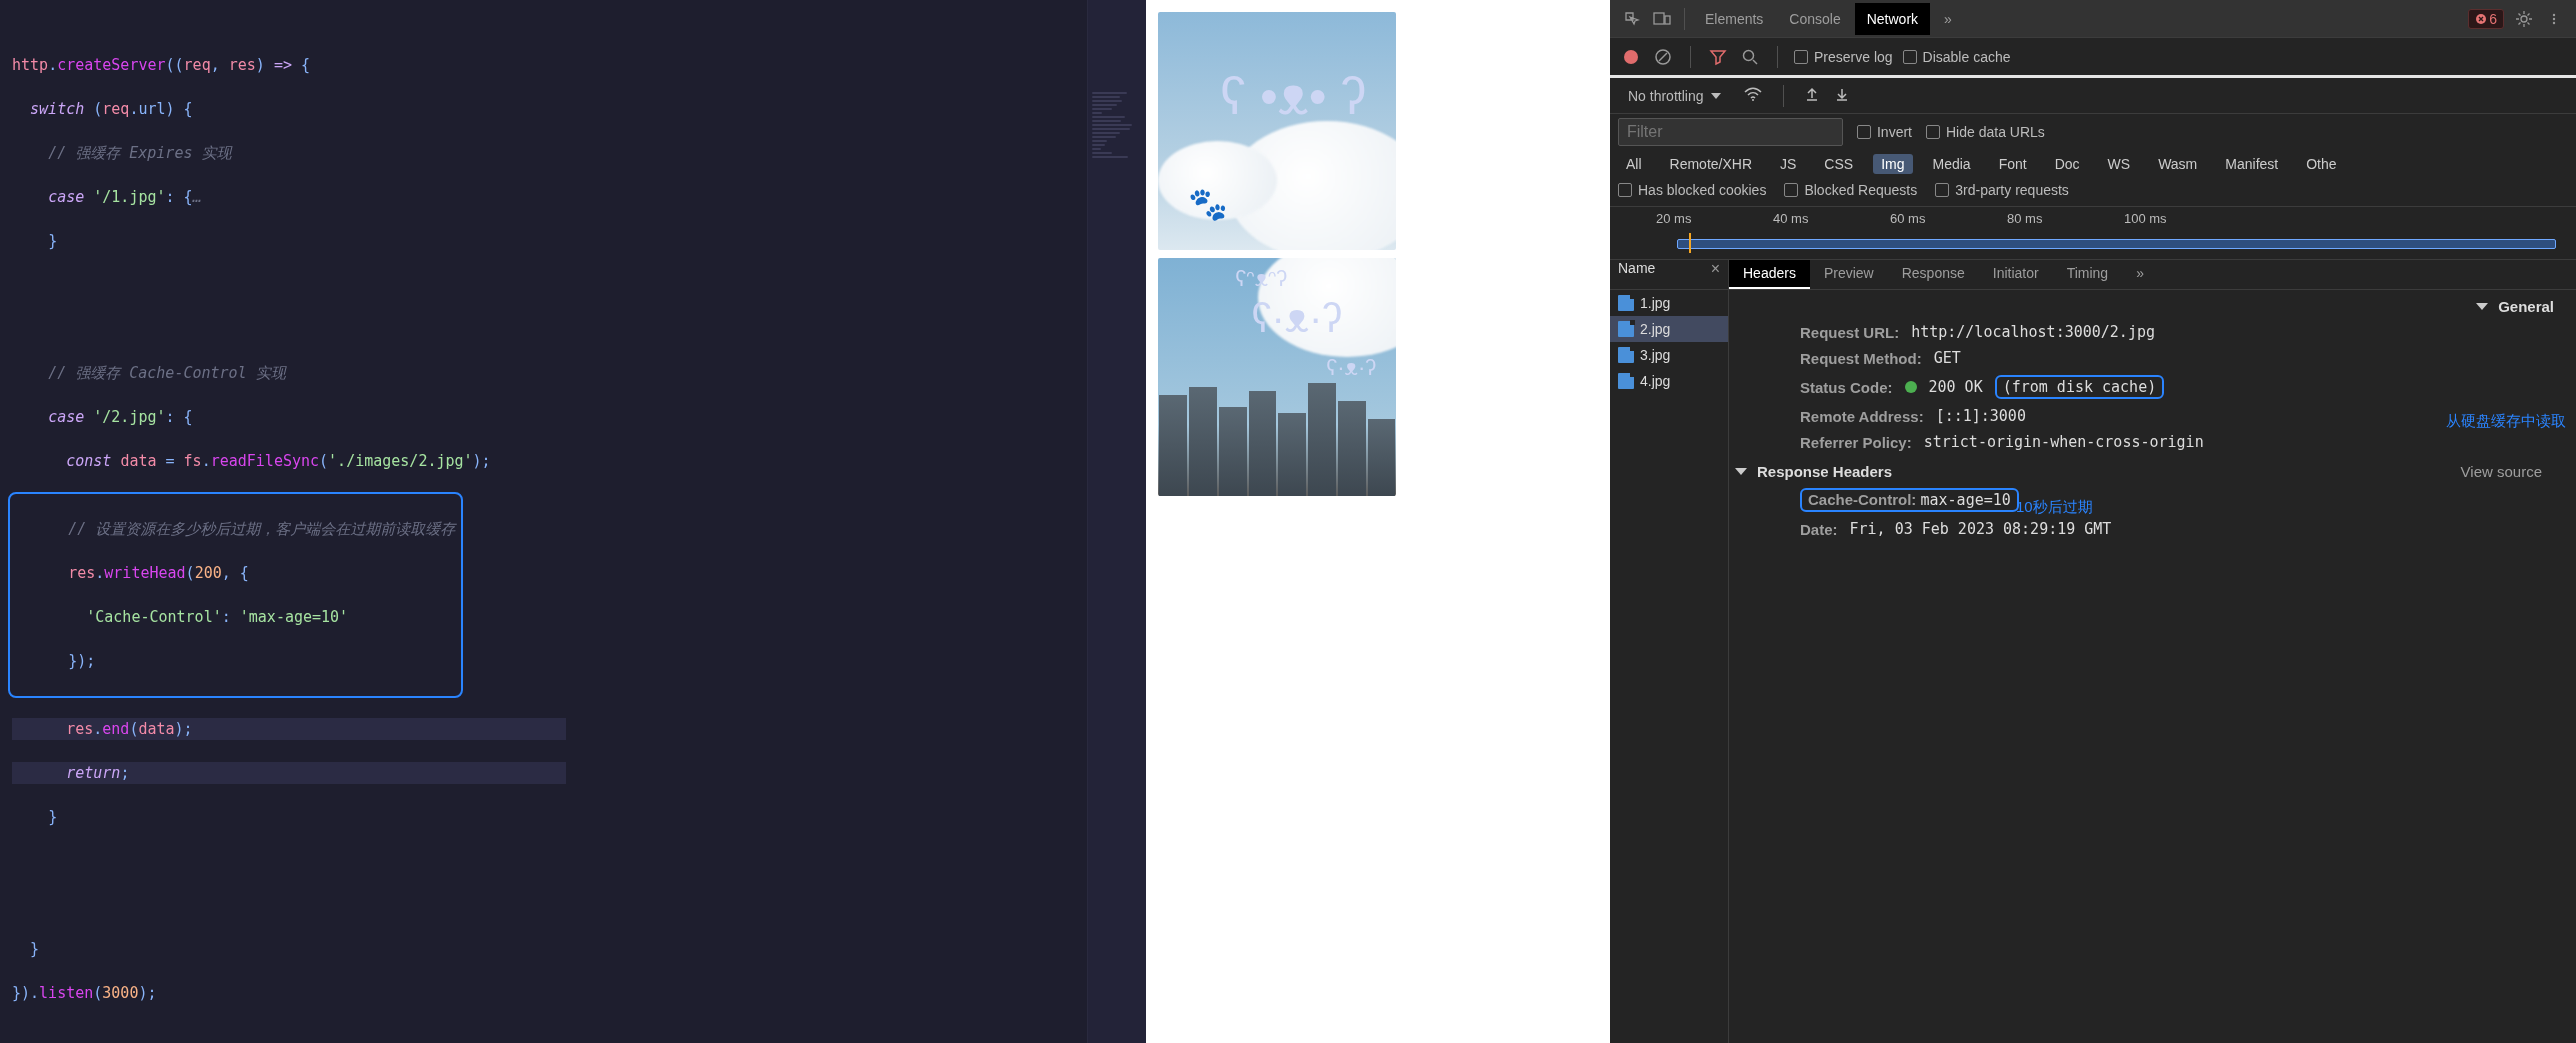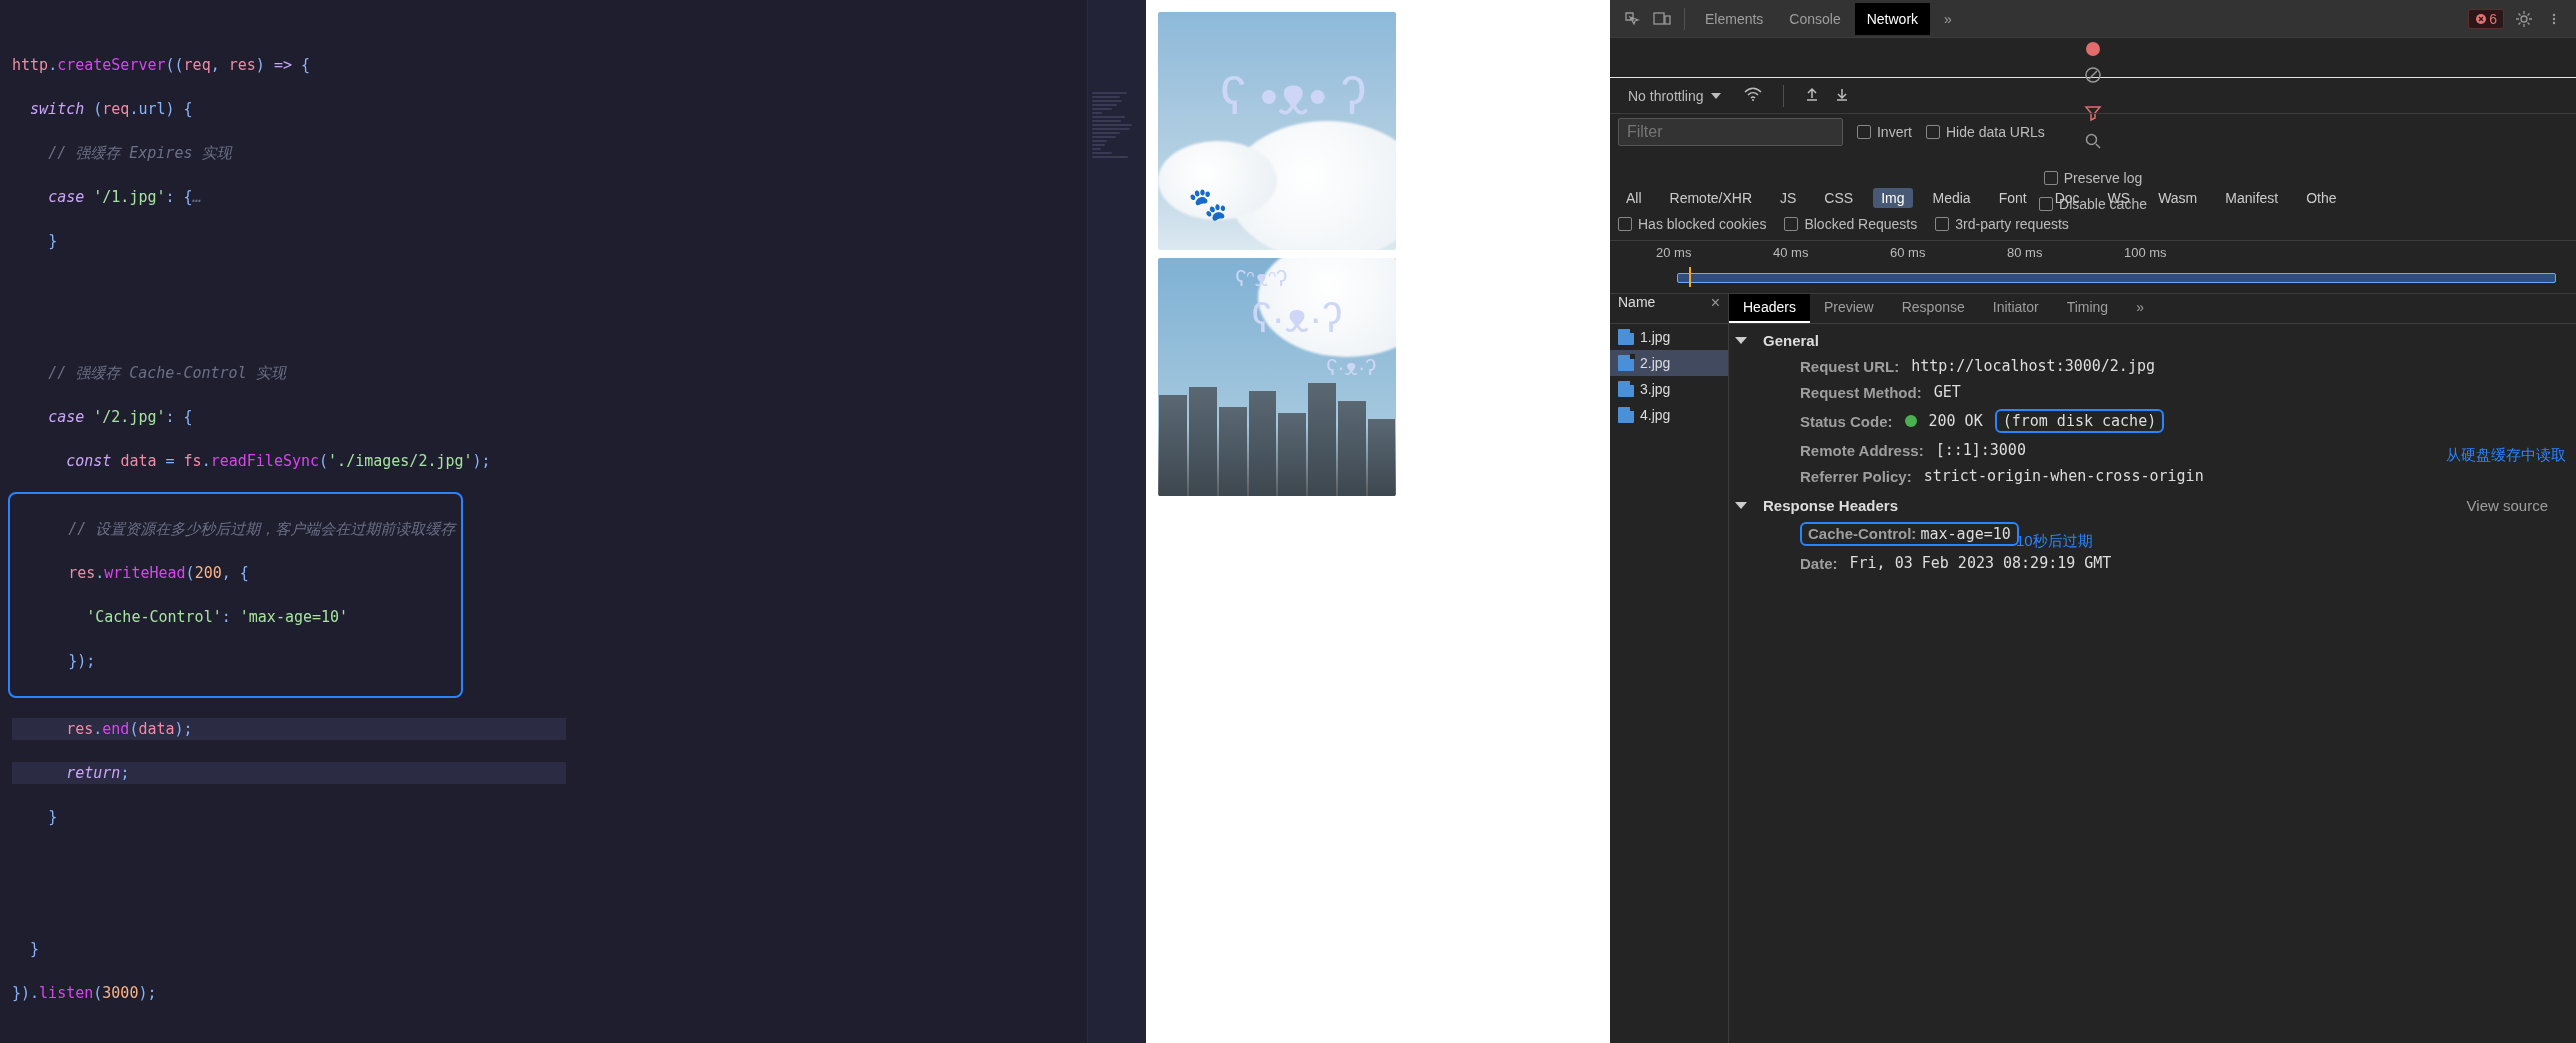--- a/index.html
+++ b/index.html
@@ -39,34 +39,34 @@
   
   .devtools-pane { flex: 1 1 auto; display: flex; flex-direction: column; background: #242424; color: #bcbcbc; font-size: 14px; }
   .dt-row { display: flex; align-items: center; }
   .dt-tabs { border-bottom: 1px solid #3c3c3c; background:#333333; height:38px; gap: 2px; padding: 0 8px; }
   .dt-tabs .ico { width: 20px; height: 20px; display:inline-flex; align-items:center; justify-content:center; margin: 0 4px; color:#999; }
   .dt-sep { width:1px; height:22px; background:#505050; margin: 0 6px; }
   .dt-tab { padding: 8px 12px; color:#9e9e9e; cursor:pointer; }
   .dt-tab.active { background:#000; color:#fff; }
   .dt-errbadge { display:flex; align-items:center; gap:2px; background:#2b1718; border:1px solid #5b2e2e; border-radius:3px; padding:1px 6px; color:#e57373; margin-left:auto; }
 
-  .dt-toolbar { height:40px; border-bottom:1px solid #e5e5e5; padding: 4px 10px; gap: 10px; flex-direction: column; }
+  .dt-toolbar { height:40px; border-bottom:3px solid #e5e5e5; padding: 16px 10px; gap: 10px; }
   .dt-toolbar .ico { width:22px; height:22px; color:#999; display:inline-flex; align-items:center; justify-content:center; }
   .record-dot { width:14px; height:14px; border-radius:50%; background:#e06c6c; }
   .checkbox { display:flex; align-items:center; gap:6px; color:#bcbcbc; }
   .checkbox .cb-box { width:14px; height:14px; border:1px solid #888; border-radius:2px; }
 
   .dt-throttle { height:36px; border-bottom:1px solid #3c3c3c; padding:0 10px; gap: 14px; }
   .select-like { display:flex; align-items:center; gap:8px; color:#bcbcbc; border:1px solid #555; padding:3px 8px; border-radius:3px; }
   .caret-down { width:0;height:0;border-left:5px solid transparent;border-right:5px solid transparent;border-top:6px solid #bcbcbc; }
 
   .dt-filterrow { display:flex; flex-direction:column; border-bottom:1px solid #3c3c3c; }
   .dt-filterrow .row1 { display:flex; align-items:center; height:36px; padding:0 8px; gap:14px; }
   .filter-input { flex: 0 0 198px; background:#333; border:1px solid #555; color:#888; padding:4px 8px; border-radius:2px; font-size:16px; }
-  .dt-filterrow .row2 { display:flex; align-items:center; gap: 12px; padding: 4px 8px 8px 8px; margin-top: 34px; }
+  .dt-filterrow .row2 { display:flex; align-items:center; gap: 12px; padding: 4px 8px 8px 8px; }
   .type-pill { padding: 2px 8px; border-radius:3px; color:#ccc; cursor:pointer; font-size:14px; }
   .type-pill.sel { background:#475975; color:#fff; }
   .dt-filterrow .row3 { display:flex; align-items:center; gap:18px; padding: 0 8px 8px 8px; }
 
   .dt-timeline { height:53px; border-bottom:1px solid #3c3c3c; position:relative; padding: 4px 0 0 0; }
   .tl-ticks { display:flex; position:relative; height:18px; padding-left: 46px; color:#bbb; font-size:13px; }
   .tl-tick { flex:0 0 117px; text-align:left; }
   .tl-body { position:relative; height:20px; margin-top:4px; }
   .tl-bar { position:absolute; left:67px; right:20px; top:6px; height:10px; border:1px solid #6fa8ff; background:#2e4e7e; border-radius:2px; }
   .tl-marker { position:absolute; left:79px; top:0; width:2px; height:100%; background:#f5a623; }
@@ -78,21 +78,21 @@
   .name-item { display:flex; align-items:center; gap:6px; padding:5px 8px; font-size:14px; color:#ddd; cursor:pointer; }
   .name-item.sel { background:#424a60; }
   .file-ico { width:16px; height:16px; background:#4a90d9; border-radius:1px; position:relative; }
   .file-ico::after{content:"";position:absolute;right:-1px;top:-1px;width:5px;height:5px;background:#242424;}
 
   .dt-details { flex:1; display:flex; flex-direction:column; overflow:auto; position:relative; }
   .detail-tabs { display:flex; border-bottom:1px solid #3c3c3c; height:30px; }
   .detail-tab { padding:5px 14px; color:#9e9e9e; font-size:14px; cursor:pointer; }
   .detail-tab.active { color:#fff; border-bottom:2px solid #fff; background:#000; }
 
-  .section-head { display:flex; align-items:center; gap:16px; padding: 8px 16px 4px 6px; color:#ddd; font-weight:600; font-size:15px; }
+  .section-head { display:flex; align-items:center; gap:10px; padding: 8px 22px 4px 6px; color:#ddd; font-weight:600; font-size:15px;justify-content:flex-end; }
   .tri { width:0;height:0;border-left:6px solid transparent;border-right:6px solid transparent;border-top:7px solid #ccc; }
   .kv { padding: 4px 10px 4px 28px; font-size:15px; display:flex; gap:12px; align-items:center;margin-left:43px; }
   .kv .k { color:#9e9e9e; font-weight:600; }
   .kv .v { color:#ddd; font-family: Menlo, monospace; }
   .status-dot { width:12px;height:12px;border-radius:50%;background:#4caf50; display:inline-block; }
 
   .hl-oval { border:2px solid #2a84ff; border-radius:6px; padding:1px 6px; }
   .annot { position:absolute; color:#2a84ff; font-size:15px; font-weight:500; }
   .view-source { color:#9e9e9e; font-weight:400; font-size:15px; margin-left:auto; margin-right:12px; }
 </style>

